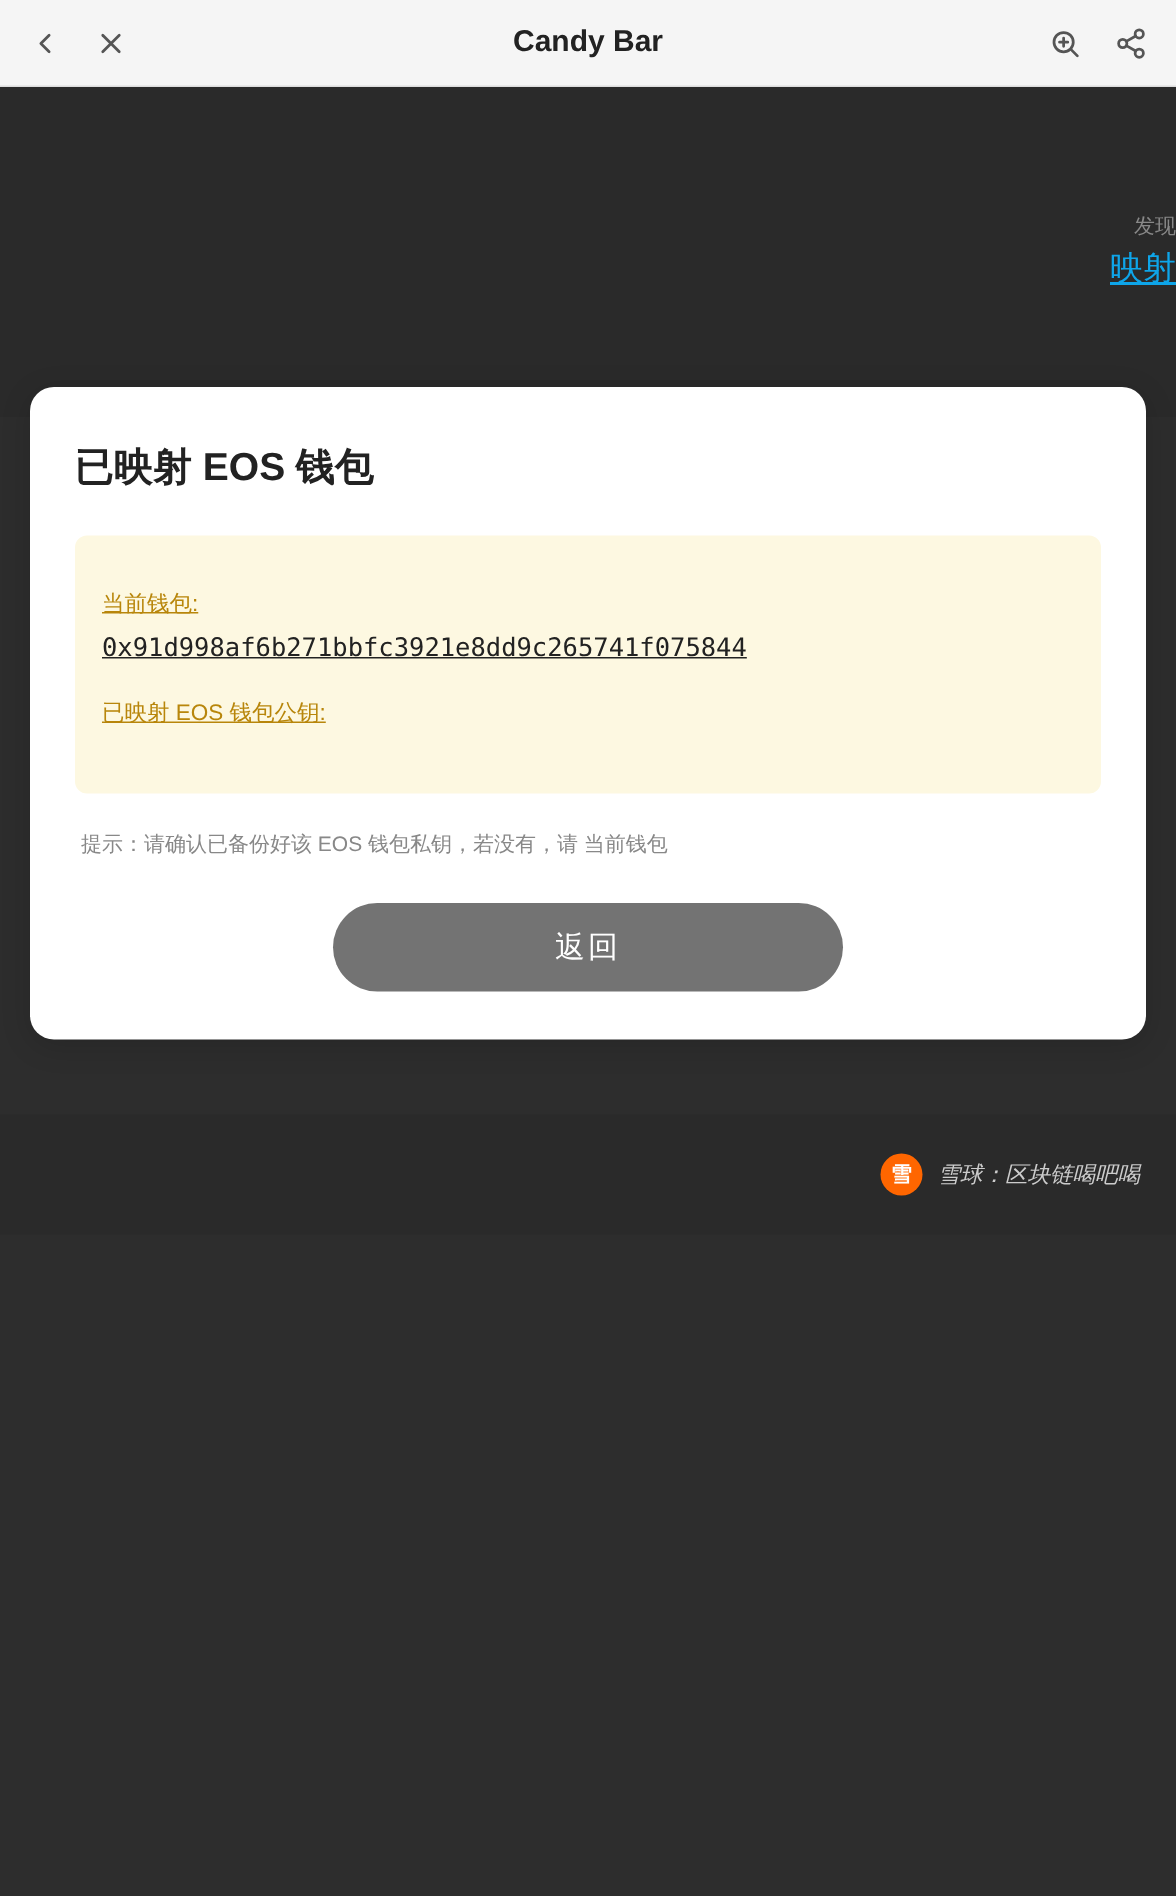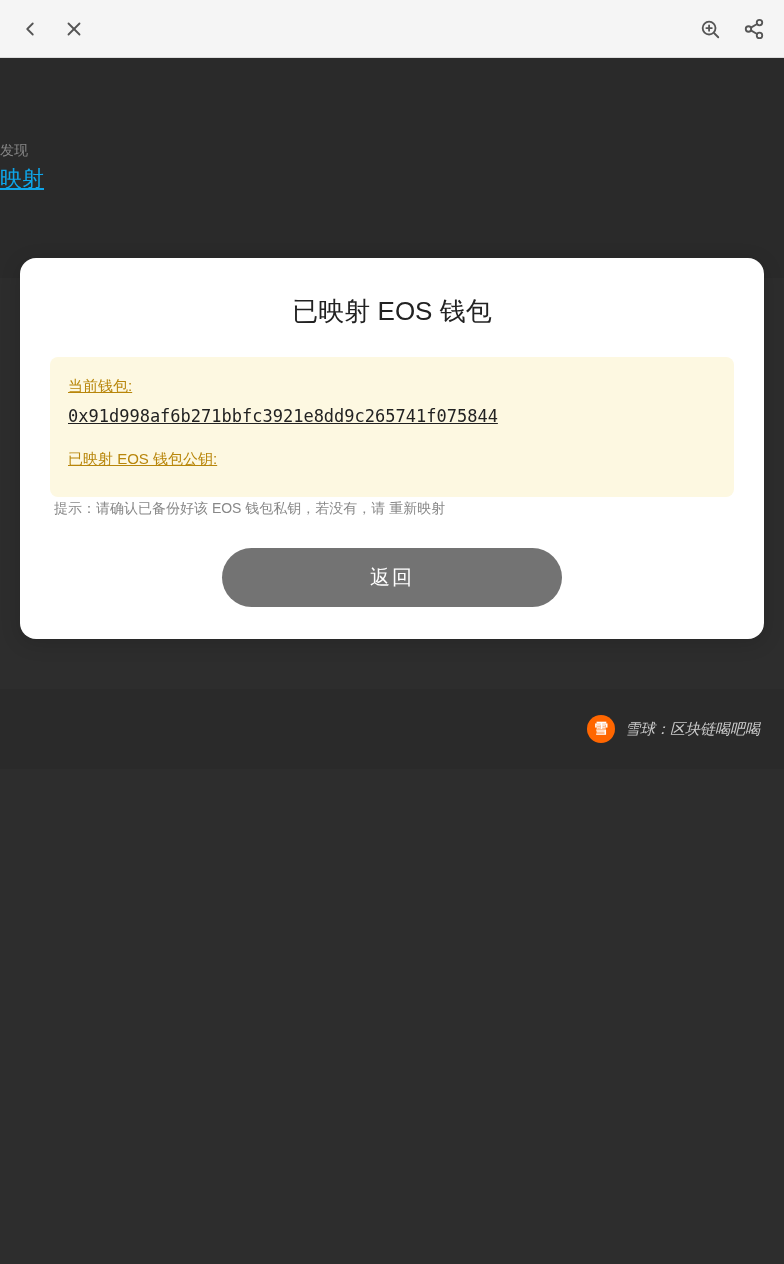--- a/index.html
+++ b/index.html
@@ -58,21 +58,21 @@
       align-items: center;
       gap: 16px;
     }
 
     
     .dark-area {
       background-color: #2a2a2a;
       height: 220px;
       width: 100%;
       display: flex;
-      align-items: flex-start;
+      align-items: flex-end;
       justify-content: center;
       flex-direction: column;
       gap: 4px;
     }
 
     .dark-text-1 {
       color: #888;
       font-size: 14px;
     }
 
@@ -89,31 +89,31 @@
       margin: 0 20px;
       padding: 36px 30px 32px;
       position: relative;
       top: -20px;
       z-index: 10;
       box-shadow: 0 4px 20px rgba(0,0,0,0.15);
     }
 
     .card-title {
       font-size: 26px;
-      font-weight: 400;
+      font-weight: 700;
       color: #222;
-      text-align: center;
       margin-bottom: 28px;
     }
 
     
     .info-box {
       background-color: #fdf8e1;
       border-radius: 8px;
-      padding: 20px 18px;
+      padding: 36px 18px;
+      margin-bottom: 22px;
     }
 
     .info-label {
       font-size: 15px;
       color: #b8860b;
       text-decoration: underline;
       margin-bottom: 8px;
       font-weight: 500;
     }
 
@@ -210,20 +210,21 @@
       </svg>
     </div>
     <div class="nav-icon close-x">
       <svg viewBox="0 0 24 24">
         <line x1="18" y1="6" x2="6" y2="18"></line>
         <line x1="6" y1="6" x2="18" y2="18"></line>
       </svg>
     </div>
   </div>
 
+  <div class="nav-title">Candy Bar</div>
 
   <div class="nav-right">
     <div class="nav-icon scan-icon">
       <svg viewBox="0 0 24 24">
         <circle cx="11" cy="11" r="7"></circle>
         <line x1="21" y1="21" x2="16.65" y2="16.65"></line>
         <path d="M8 11 h6 M11 8 v6"></path>
       </svg>
     </div>
     <div class="nav-icon share-icon">
@@ -246,21 +247,21 @@
 <div class="card">
   <div class="card-title">已映射 EOS 钱包</div>
 
   <div class="info-box">
     <div class="info-label">当前钱包:</div>
     <div class="info-value">0x91d998af6b271bbfc3921e8dd9c265741f075844</div>
 
     <div class="info-label">已映射 EOS 钱包公钥:</div>
   </div>
 
-  <div class="hint-text">提示：请确认已备份好该 EOS 钱包私钥，若没有，请 重新映射</div>
+  <div class="hint-text">提示：请确认已备份好该 EOS 钱包私钥，若没有，请 当前钱包</div>
 
   <button class="return-button">返回</button>
 </div>
 
 <div class="footer-area">
   <div class="footer-logo">
     <span>雪</span>
   </div>
   <span class="footer-text">雪球：区块链喝吧喝</span>
 </div>

